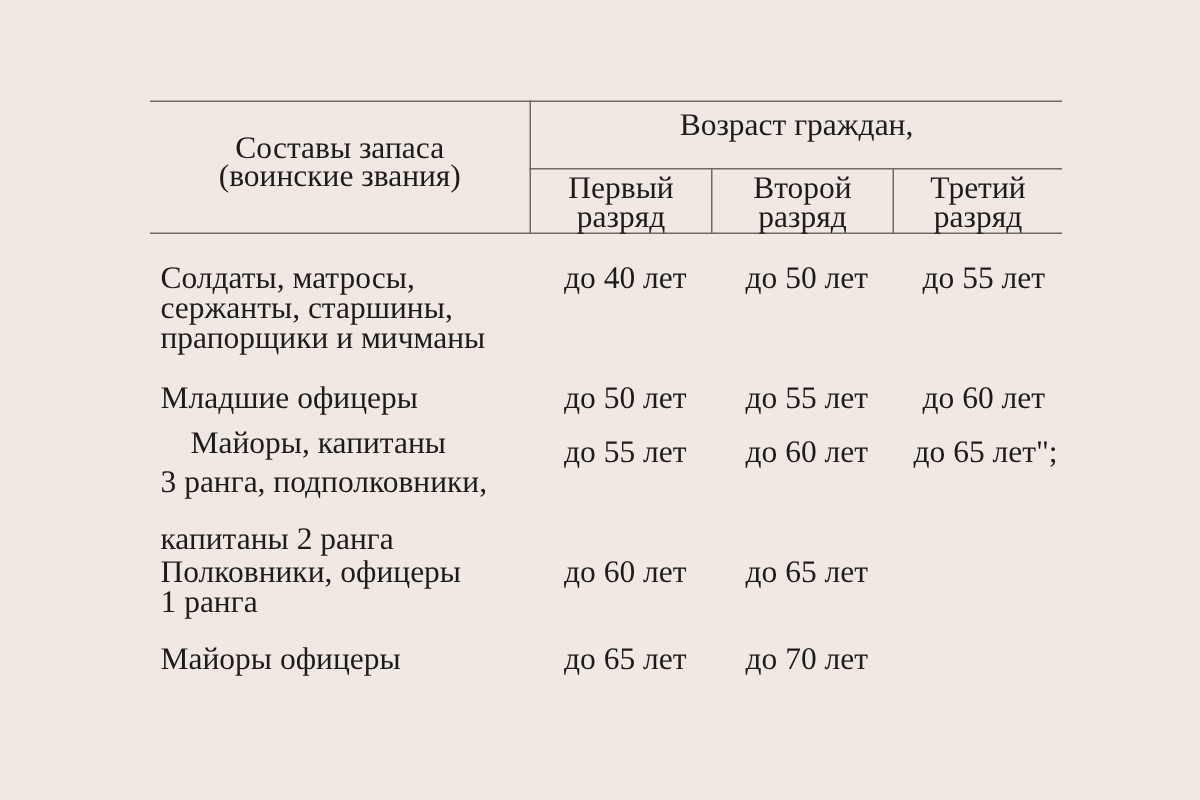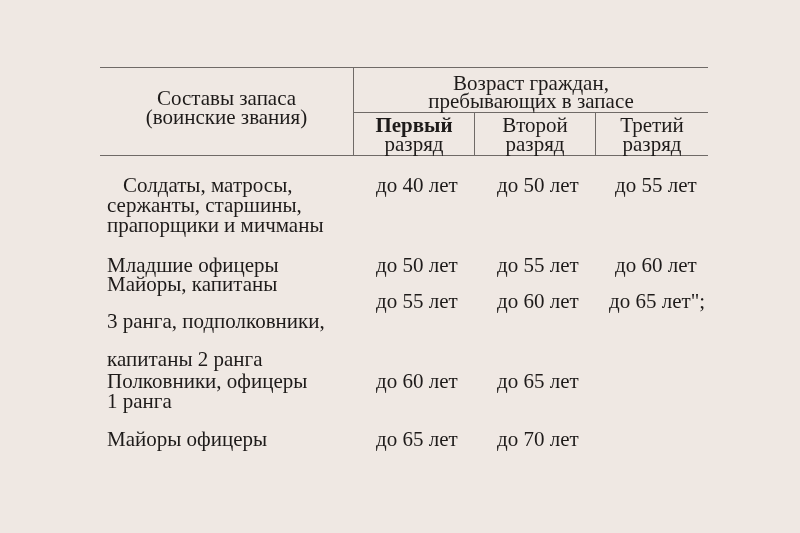--- a/index.html
+++ b/index.html
@@ -50,49 +50,48 @@
   <div class="hline" style="left:100px; top:155px; width:608px;"></div>
 
   <div class="vline" style="left:353px; top:67px; height:89px;"></div>
   <div class="vline" style="left:474px; top:112px; height:44px;"></div>
   <div class="vline" style="left:595px; top:112px; height:44px;"></div>
 
   <div class="txt center" style="left:100px; width:253px; top:88px;">Составы запаса</div>
   <div class="txt center" style="left:100px; width:253px; top:107px;">(воинские звания)</div>
 
   <div class="txt center" style="left:354px; width:354px; top:73px;">Возраст граждан,</div>
-  <div class="txt center" style="left:354px; width:354px; top:91px;">пребывающих в запасе</div>
 
-  <div class="txt center" style="left:354px; width:120px; top:115px;font-weight:bold;">Первый</div>
+  <div class="txt center" style="left:354px; width:120px; top:115px;">Первый</div>
   <div class="txt center" style="left:354px; width:120px; top:134px;">разряд</div>
 
   <div class="txt center" style="left:475px; width:120px; top:115px;">Второй</div>
   <div class="txt center" style="left:475px; width:120px; top:134px;">разряд</div>
 
   <div class="txt center" style="left:596px; width:112px; top:115px;">Третий</div>
   <div class="txt center" style="left:596px; width:112px; top:134px;">разряд</div>
 
   <div>
-    <div class="txt cell-left" style="top:175px;margin-left:16px;">Солдаты, матросы,</div>
+    <div class="txt cell-left" style="top:175px;">Солдаты, матросы,</div>
     <div class="txt cell-left" style="top:195px;">сержанты, старшины,</div>
     <div class="txt cell-left" style="top:215px;">прапорщики и мичманы</div>
     <div class="txt" style="left:376px; top:175px;">до 40 лет</div>
     <div class="txt" style="left:497px; top:175px;">до 50 лет</div>
     <div class="txt" style="left:615px; top:175px;">до 55 лет</div>
   </div>
 
   <div>
     <div class="txt cell-left" style="top:255px;">Младшие офицеры</div>
     <div class="txt" style="left:376px; top:255px;">до 50 лет</div>
     <div class="txt" style="left:497px; top:255px;">до 55 лет</div>
     <div class="txt" style="left:615px; top:255px;">до 60 лет</div>
   </div>
 
   <div>
-    <div class="txt cell-left" style="top:274px;">Майоры, капитаны</div>
+    <div class="txt cell-left" style="top:285px;margin-left:20px;">Майоры, капитаны</div>
     <div class="txt cell-left" style="top:311px;">3 ранга, подполковники,</div>
     <div class="txt cell-left" style="top:349px;">капитаны 2 ранга</div>
     <div class="txt" style="left:376px; top:291px;">до 55 лет</div>
     <div class="txt" style="left:497px; top:291px;">до 60 лет</div>
     <div class="txt" style="left:609px; top:291px;">до 65 лет";</div>
   </div>
 
   <div>
     <div class="txt cell-left" style="top:371px;">Полковники, офицеры</div>
     <div class="txt cell-left" style="top:391px;">1 ранга</div>

